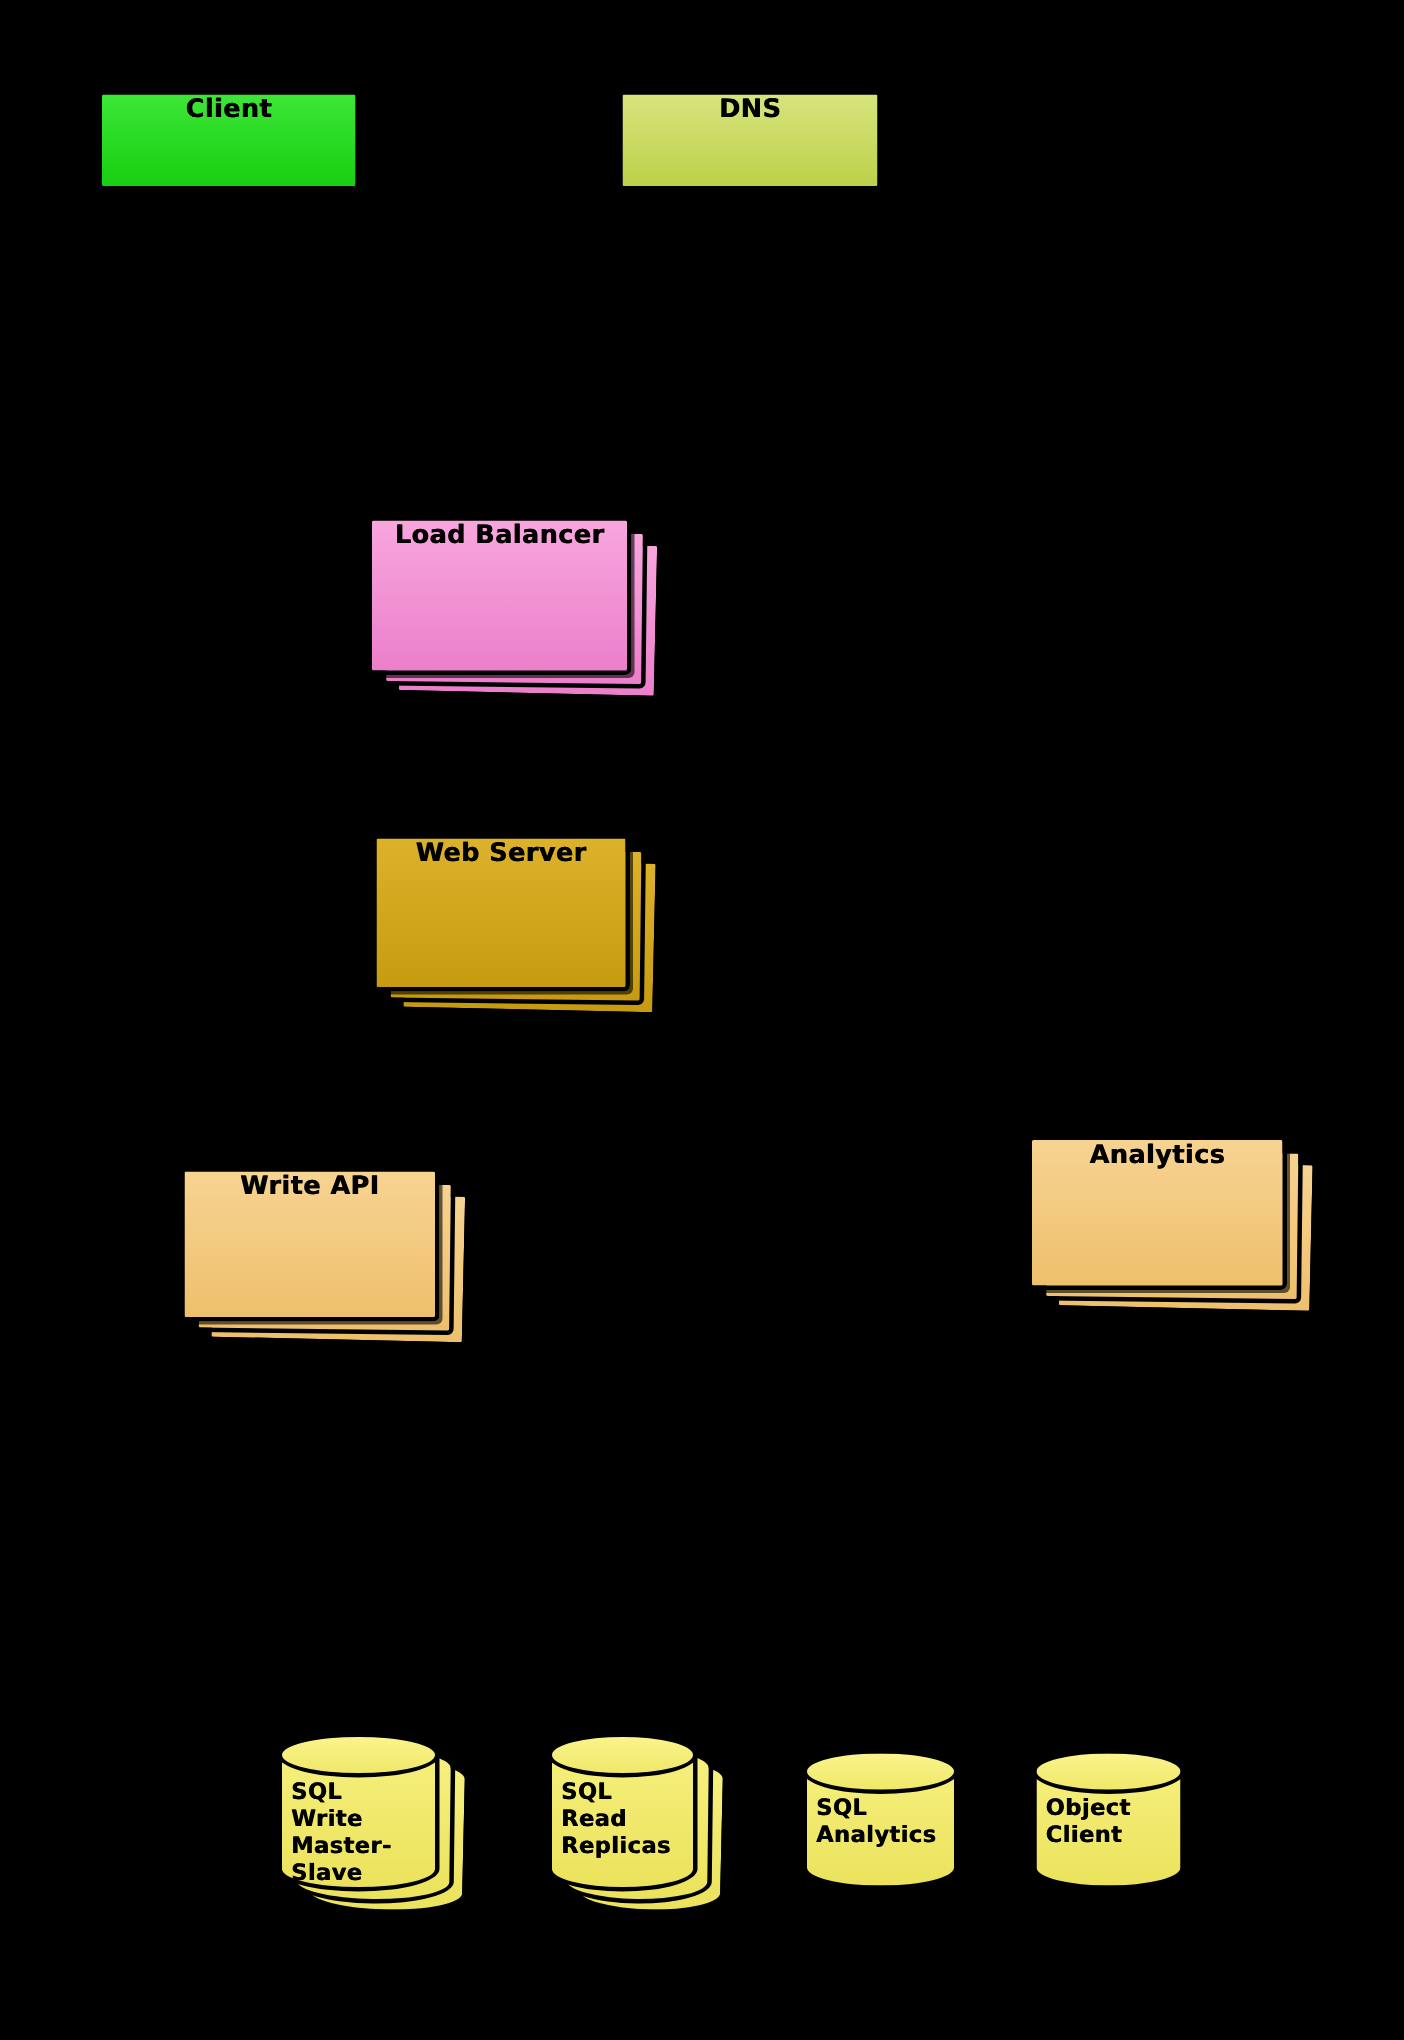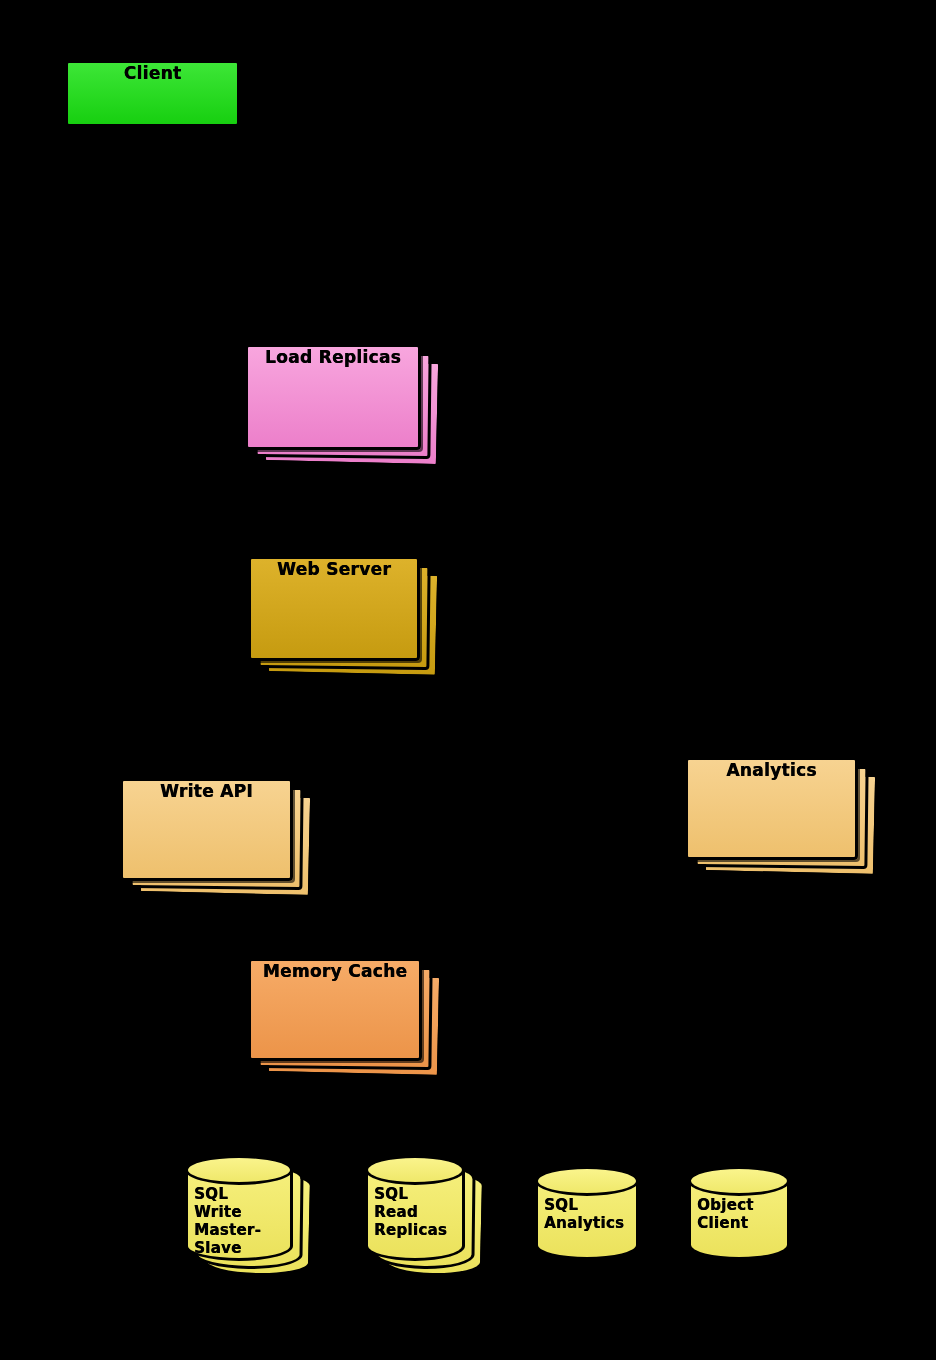--- a/index.html
+++ b/index.html
@@ -64,27 +64,32 @@
 <body>
 
 <div class="canvas">
 
   <div class="stack" style="left:65px; top:60px; width:175px; height:67px">
     <div class="layer main c-client">
       <span class="lbl">Client</span>
     </div>
   </div>
 
+  <div class="stack" style="left:412px; top:60px; width:176px; height:67px">
+    <div class="layer main c-dns">
+      <span class="lbl">DNS</span>
+    </div>
+  </div>
 
 
   <div class="stack" style="left:245px; top:344px; width:176px; height:106px">
     <div class="layer g2 c-lb"></div>
     <div class="layer g1 c-lb"></div>
     <div class="layer main c-lb">
-      <span class="lbl">Load Replicas</span>
+      <span class="lbl">Load Balancer</span>
     </div>
   </div>
 
   <div class="stack" style="left:248px; top:556px; width:172px; height:105px">
     <div class="layer g2 c-web"></div>
     <div class="layer g1 c-web"></div>
     <div class="layer main c-web">
       <span class="lbl">Web Server</span>
     </div>
   </div>
@@ -99,27 +104,20 @@
 
 
   <div class="stack" style="left:685px; top:757px; width:173px; height:103px">
     <div class="layer g2 c-api"></div>
     <div class="layer g1 c-api"></div>
     <div class="layer main c-api">
       <span class="lbl">Analytics</span>
     </div>
   </div>
 
-  <div class="stack" style="left:248px; top:958px; width:174px; height:103px">
-    <div class="layer g2 c-cache"></div>
-    <div class="layer g1 c-cache"></div>
-    <div class="layer main c-cache">
-      <span class="lbl">Memory Cache</span>
-    </div>
-  </div>
 
   <div class="cylstack" style="left:185px; top:1155px; width:108px; height:106px">
     <div class="cyl ghost g2"></div>
     <div class="cyl ghost g1"></div>
     <div class="cyl">
       <div class="lid"></div>
       <span class="lbl">SQL
 Write
 Master-
 Slave</span>

